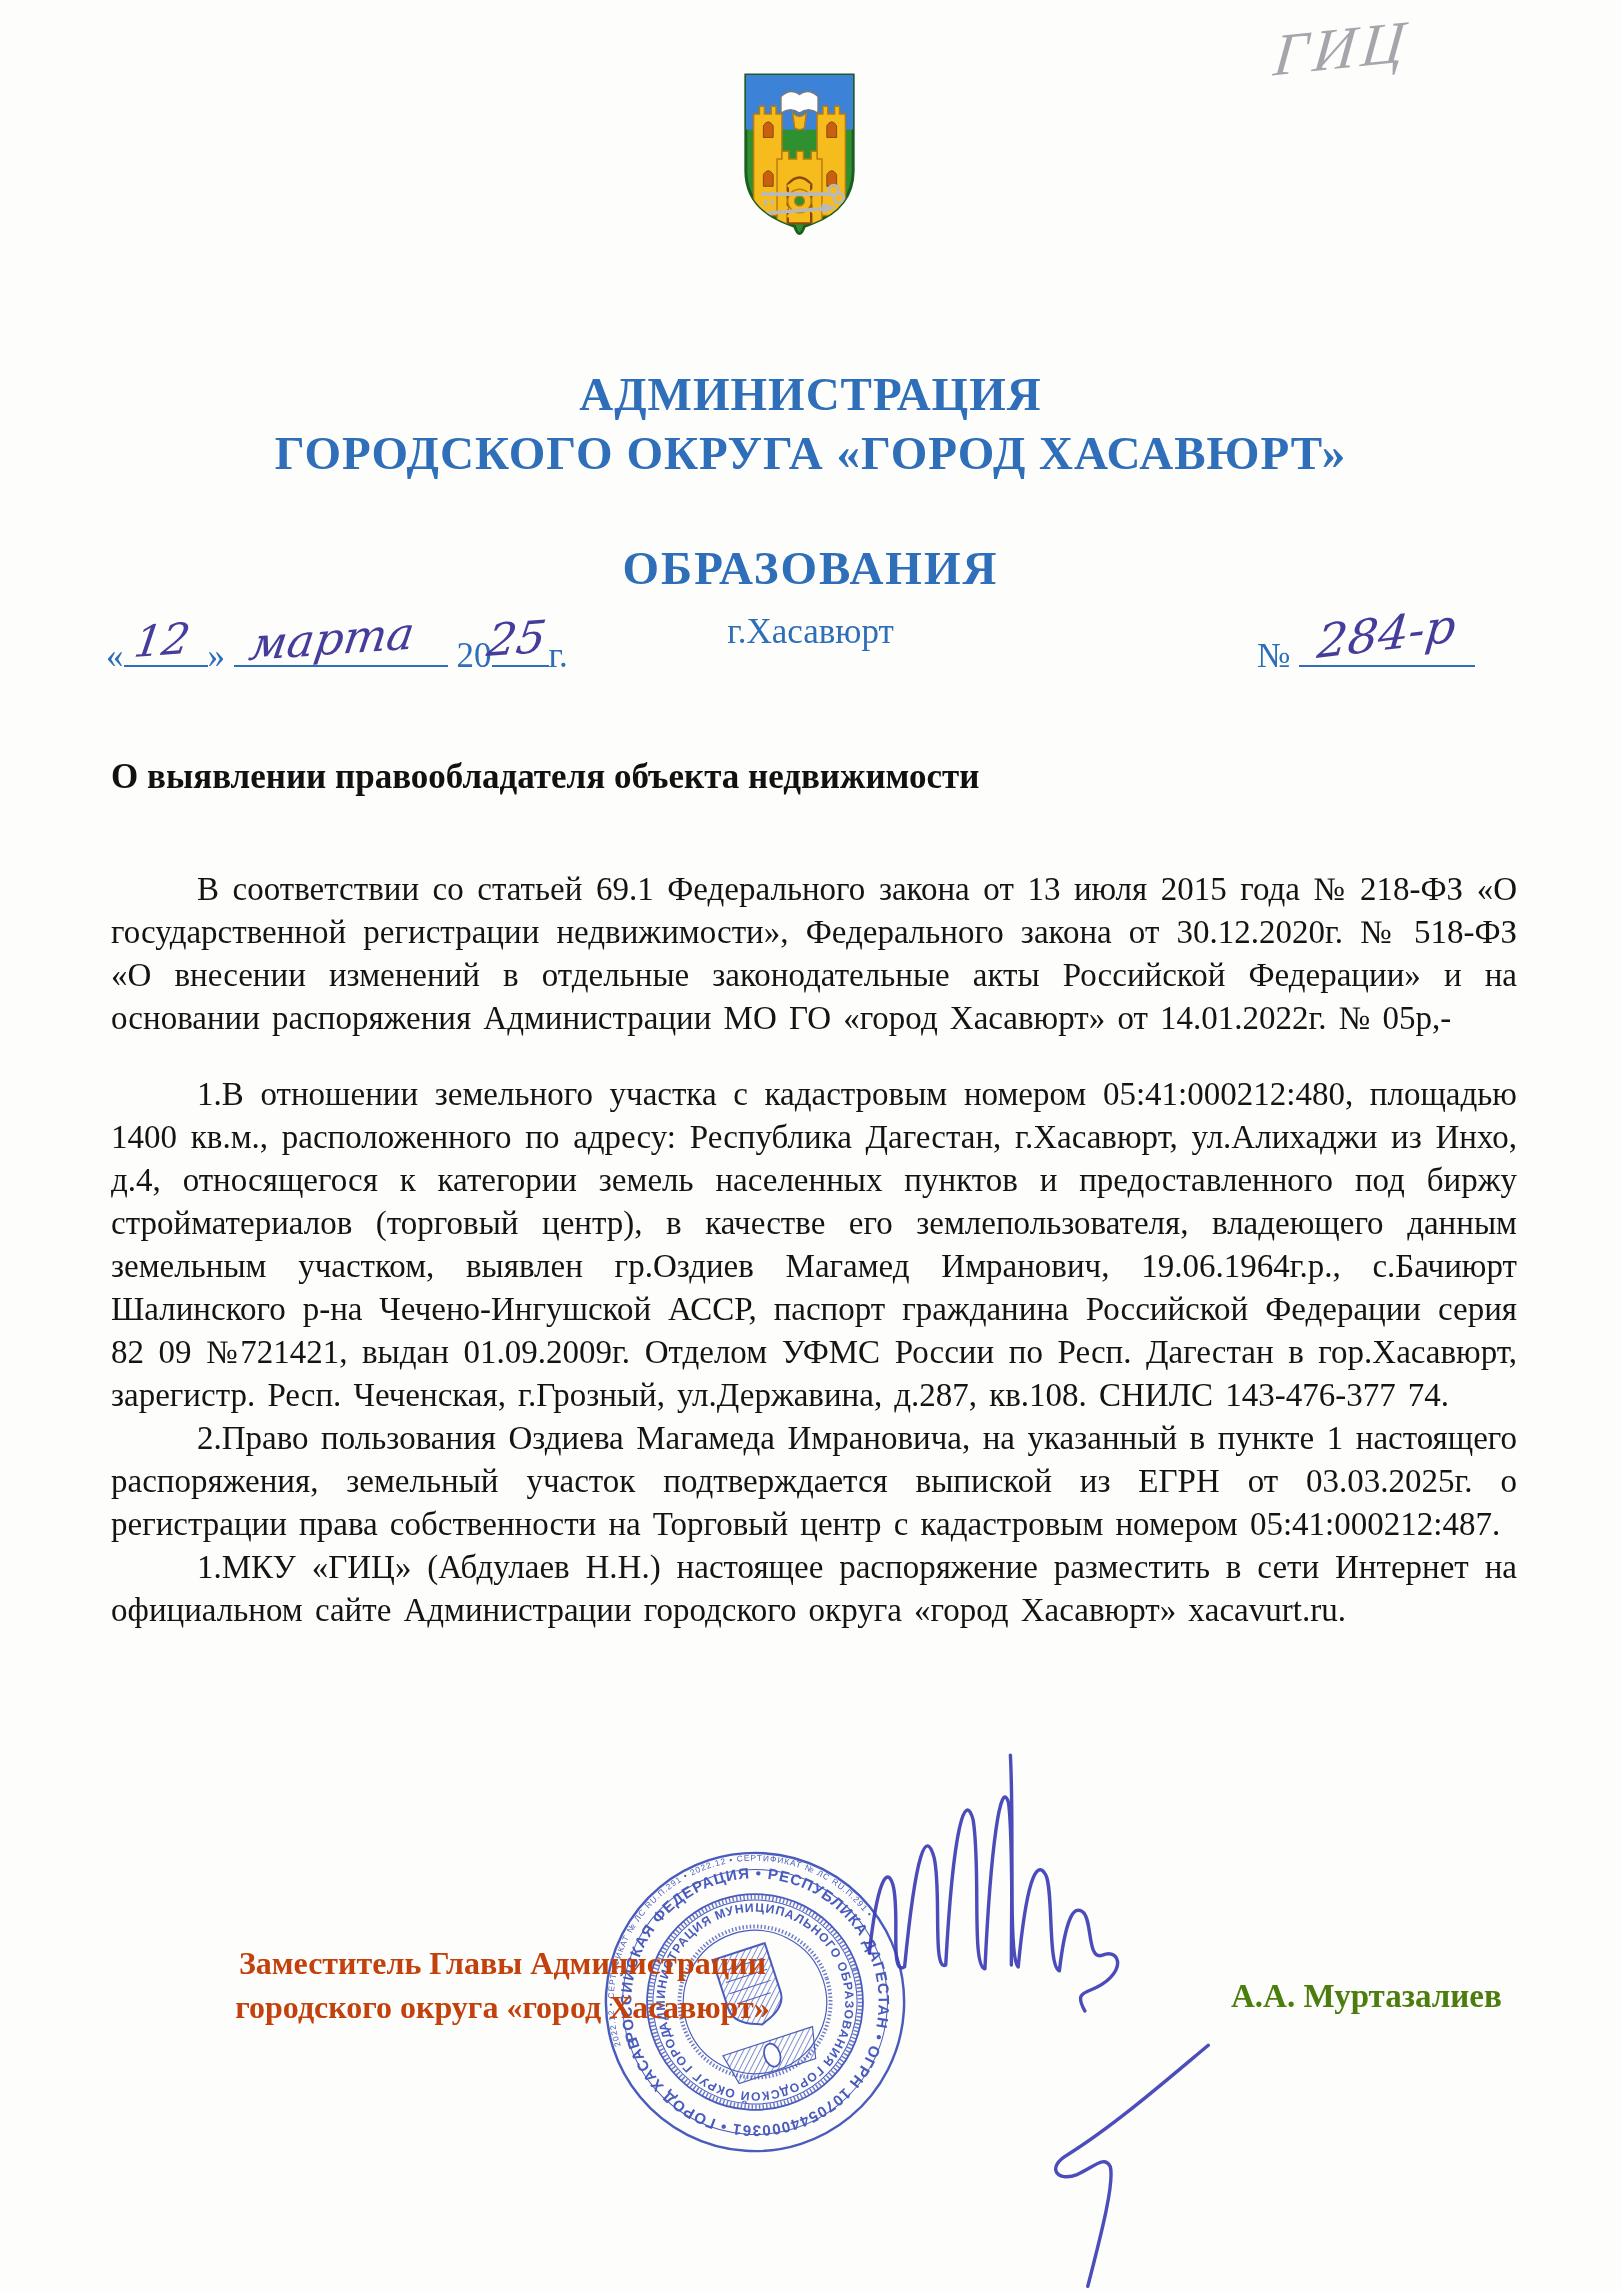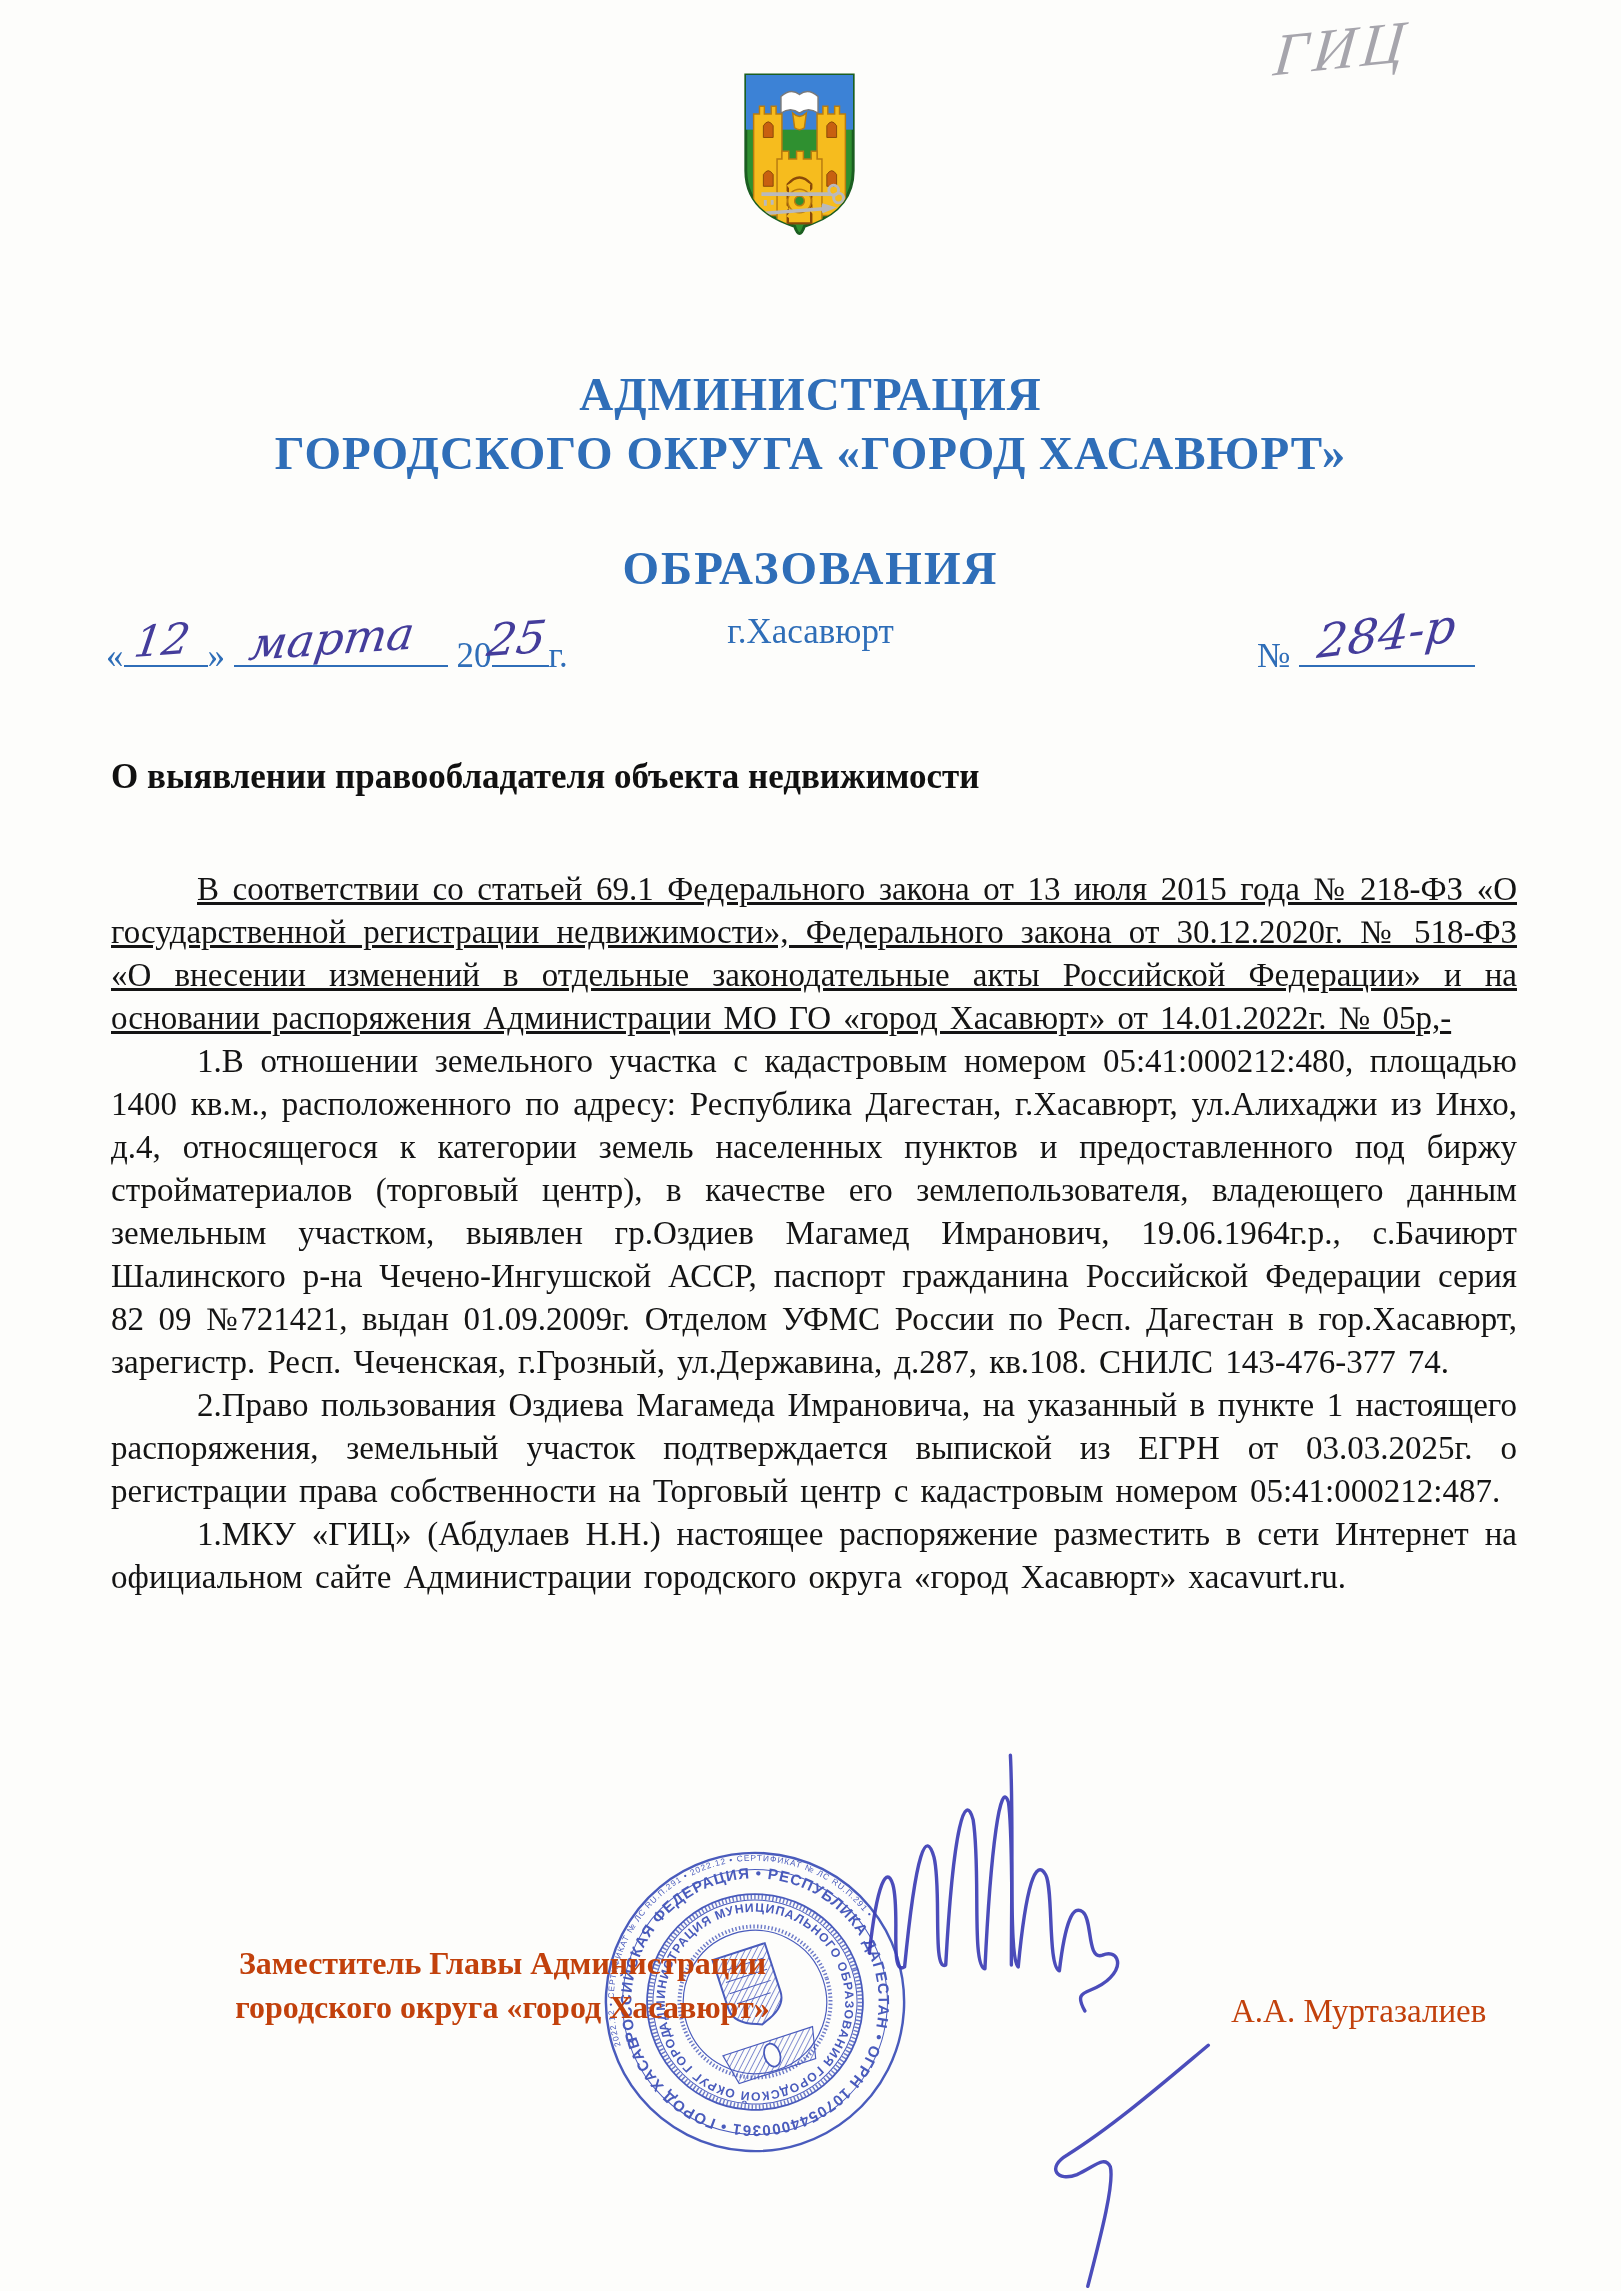--- a/index.html
+++ b/index.html
@@ -41,25 +41,25 @@
   .ink-day{font-size:43px;bottom:-2px;}
   .ink-month{font-size:45px;bottom:-5.9px;left:11.8px;}
   .ink-year{font-size:45px;bottom:-2px;left:-7.8px;}
   .ink-num{font-size:47px;bottom:-3.9px;left:15.7px;transform:skewX(-12deg) rotate(-7deg);}
   
   .doc-title{position:absolute;left:111px;top:757px;width:1404px;text-align:left;
     font-size:35px;font-weight:bold;color:#111;}
   .body-text{position:absolute;left:111px;top:868px;width:1406px;
     font-size:33px;line-height:43px;text-align:justify;word-spacing:3.9px;}
   .body-text p{margin:0;text-indent:86px;}
-  .body-text p.first{text-decoration:underline;}
+  .body-text p.first{margin-bottom:33px;}
   
   .sig-label{position:absolute;left:169px;top:1941px;width:667px;text-align:center;
     font-size:32px;font-weight:bold;line-height:44px;color:#c2410c;}
-  .sig-name{position:absolute;left:1231px;top:1978px;font-size:33px;font-weight:normal;color:#c2410c;margin-top:15px;}
+  .sig-name{position:absolute;left:1231px;top:1978px;font-size:33px;font-weight:bold;color:#4d7c0f;}
   .stamp{position:absolute;left:600px;top:1847px;width:310px;height:310px;opacity:.93;}
   .signature{position:absolute;left:828px;top:1720px;width:451px;height:578px;}
 </style>
 </head>
 <body>
 
 <div class="page">
 
   <div class="pencil-note">ГИЦ</div>
 

